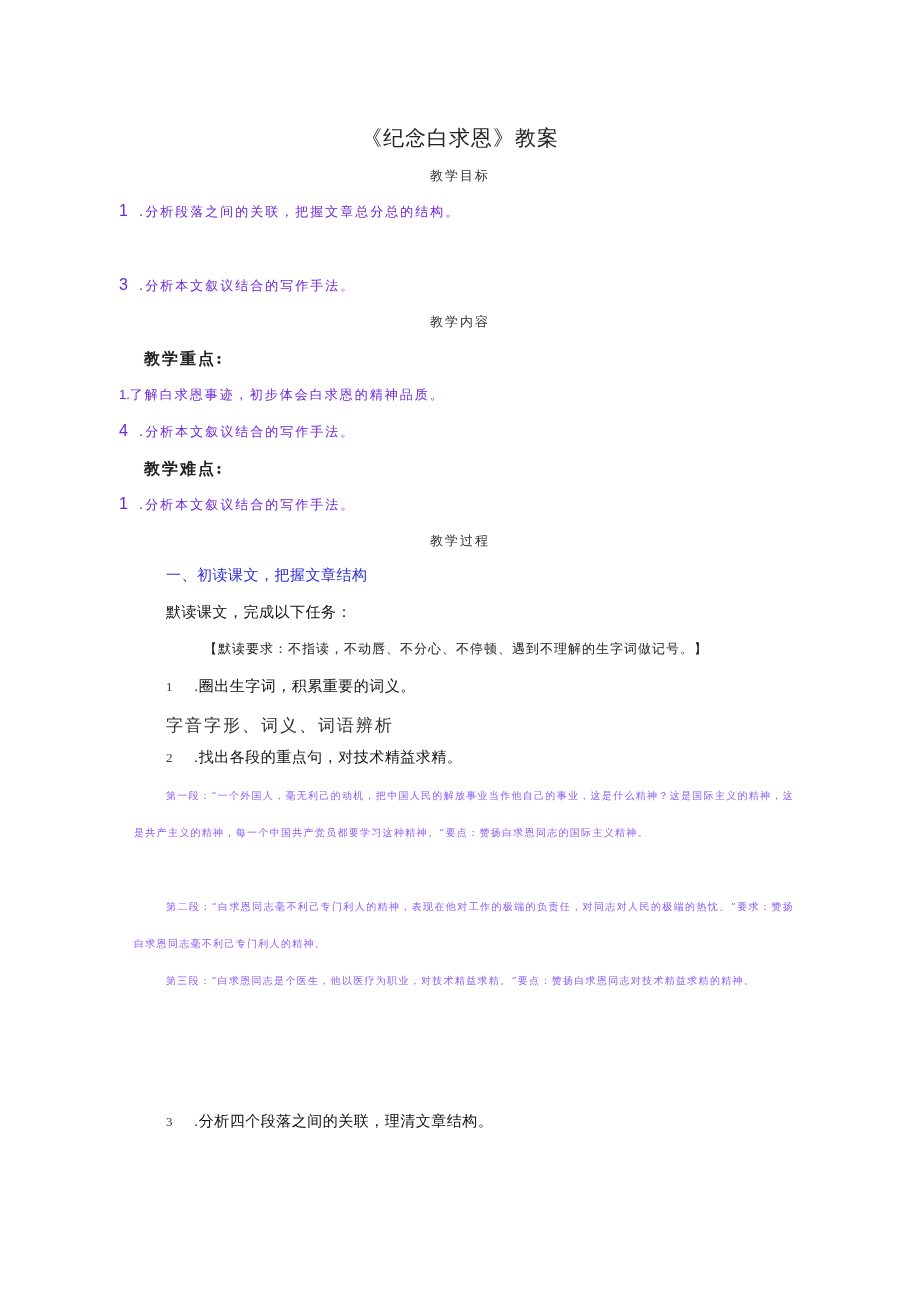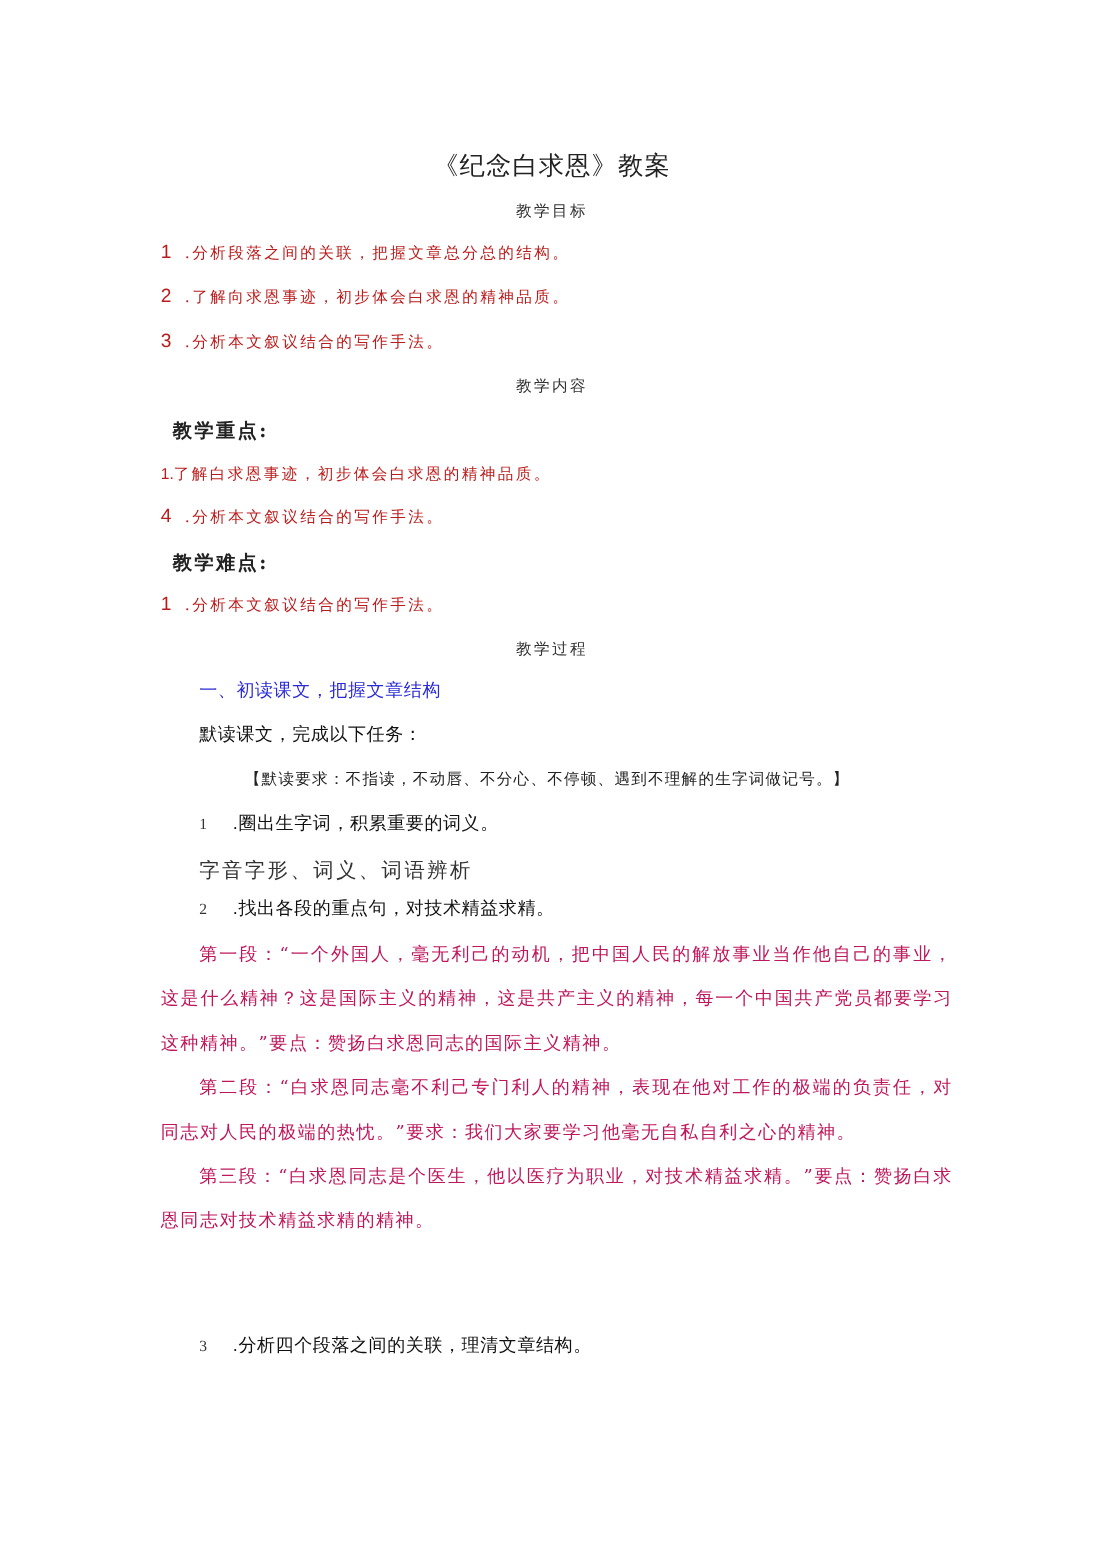--- a/index.html
+++ b/index.html
@@ -34,24 +34,24 @@
       text-align: center;
       font-size: 13px;
       letter-spacing: 2px;
       color: #333;
     }
     .sec1 { top: 167px; left: 0; }
     .sec2 { top: 313px; left: 0; }
     .sec3 { top: 532px; left: 0; }
     .sec2, .sec3 { width: 920px; text-align: center; padding-left: 0; }
     .item {
-      left: 134px;
+      left: 119px;
       font-size: 13px;
       letter-spacing: 2px;
-      color: #b91c1c;
+      color: #6d28d9;
     }
     .item .num {
       font-family: "Liberation Sans", sans-serif;
       font-size: 16px;
       letter-spacing: 0;
       display: inline-block;
       width: 20px;
     }
     .item .num-small {
       font-family: "Liberation Sans", sans-serif;
@@ -98,46 +98,43 @@
       left: 166px;
       top: 714px;
       font-size: 17px;
       letter-spacing: 2px;
       color: #333;
     }
     .para {
       left: 134px;
       width: 660px;
       white-space: normal;
-      font-size: 15px;
+      font-size: 10px;
       line-height: 37px;
       letter-spacing: 1.3px;
-      color: #be185d;
+      color: #8b5cf6;
       text-indent: 32px;
       text-align: justify;
     }
     .p1 { top: 777px; }
     .p2 { top: 888px; }
     .p3 { top: 962px; }
     .p4 { top: 1036px; }
   </style>
 </head>
 <body>
 
 <div class="page">
 
   <div class="abs title">《纪念白求恩》教案</div>
 
   <div class="abs section-head sec1" style="left:0;width:920px;text-align:center;">教学目标</div>
 
   <div class="abs item" style="top:202px;">
     <span class="num">1</span><span>.分析段落之间的关联，把握文章总分总的结构。</span>
-  </div>
-  <div class="abs item" style="top:239px;">
-    <span class="num">2</span><span>.了解向求恩事迹，初步体会白求恩的精神品质。</span>
   </div>
   <div class="abs item" style="top:276px;">
     <span class="num">3</span><span>.分析本文叙议结合的写作手法。</span>
   </div>
 
   <div class="abs section-head sec2">教学内容</div>
 
   <div class="abs label" style="top:349px;">教学重点:</div>
 
   <div class="abs item" style="top:386px;">
@@ -165,20 +162,20 @@
     <span class="snum">1</span><span>.圈出生字词，积累重要的词义。</span>
   </div>
 
   <div class="abs small-note">字音字形、词义、词语辨析</div>
 
   <div class="abs sans-head" style="top:748px;">
     <span class="snum">2</span><span>.找出各段的重点句，对技术精益求精。</span>
   </div>
 
   <div class="abs para p1">第一段：“一个外国人，毫无利己的动机，把中国人民的解放事业当作他自己的事业，这是什么精神？这是国际主义的精神，这是共产主义的精神，每一个中国共产党员都要学习这种精神。”要点：赞扬白求恩同志的国际主义精神。</div>
-  <div class="abs para p2">第二段：“白求恩同志毫不利己专门利人的精神，表现在他对工作的极端的负责任，对同志对人民的极端的热忱。”要求：我们大家要学习他毫无自私自利之心的精神。</div>
+  <div class="abs para p2">第二段：“白求恩同志毫不利己专门利人的精神，表现在他对工作的极端的负责任，对同志对人民的极端的热忱。”要求：赞扬白求恩同志毫不利己专门利人的精神。</div>
   <div class="abs para p3">第三段：“白求恩同志是个医生，他以医疗为职业，对技术精益求精。”要点：赞扬白求恩同志对技术精益求精的精神。</div>
 
   <div class="abs sans-head" style="top:1112px;">
     <span class="snum">3</span><span>.分析四个段落之间的关联，理清文章结构。</span>
   </div>
 
 </div>
 
 </body></html>

